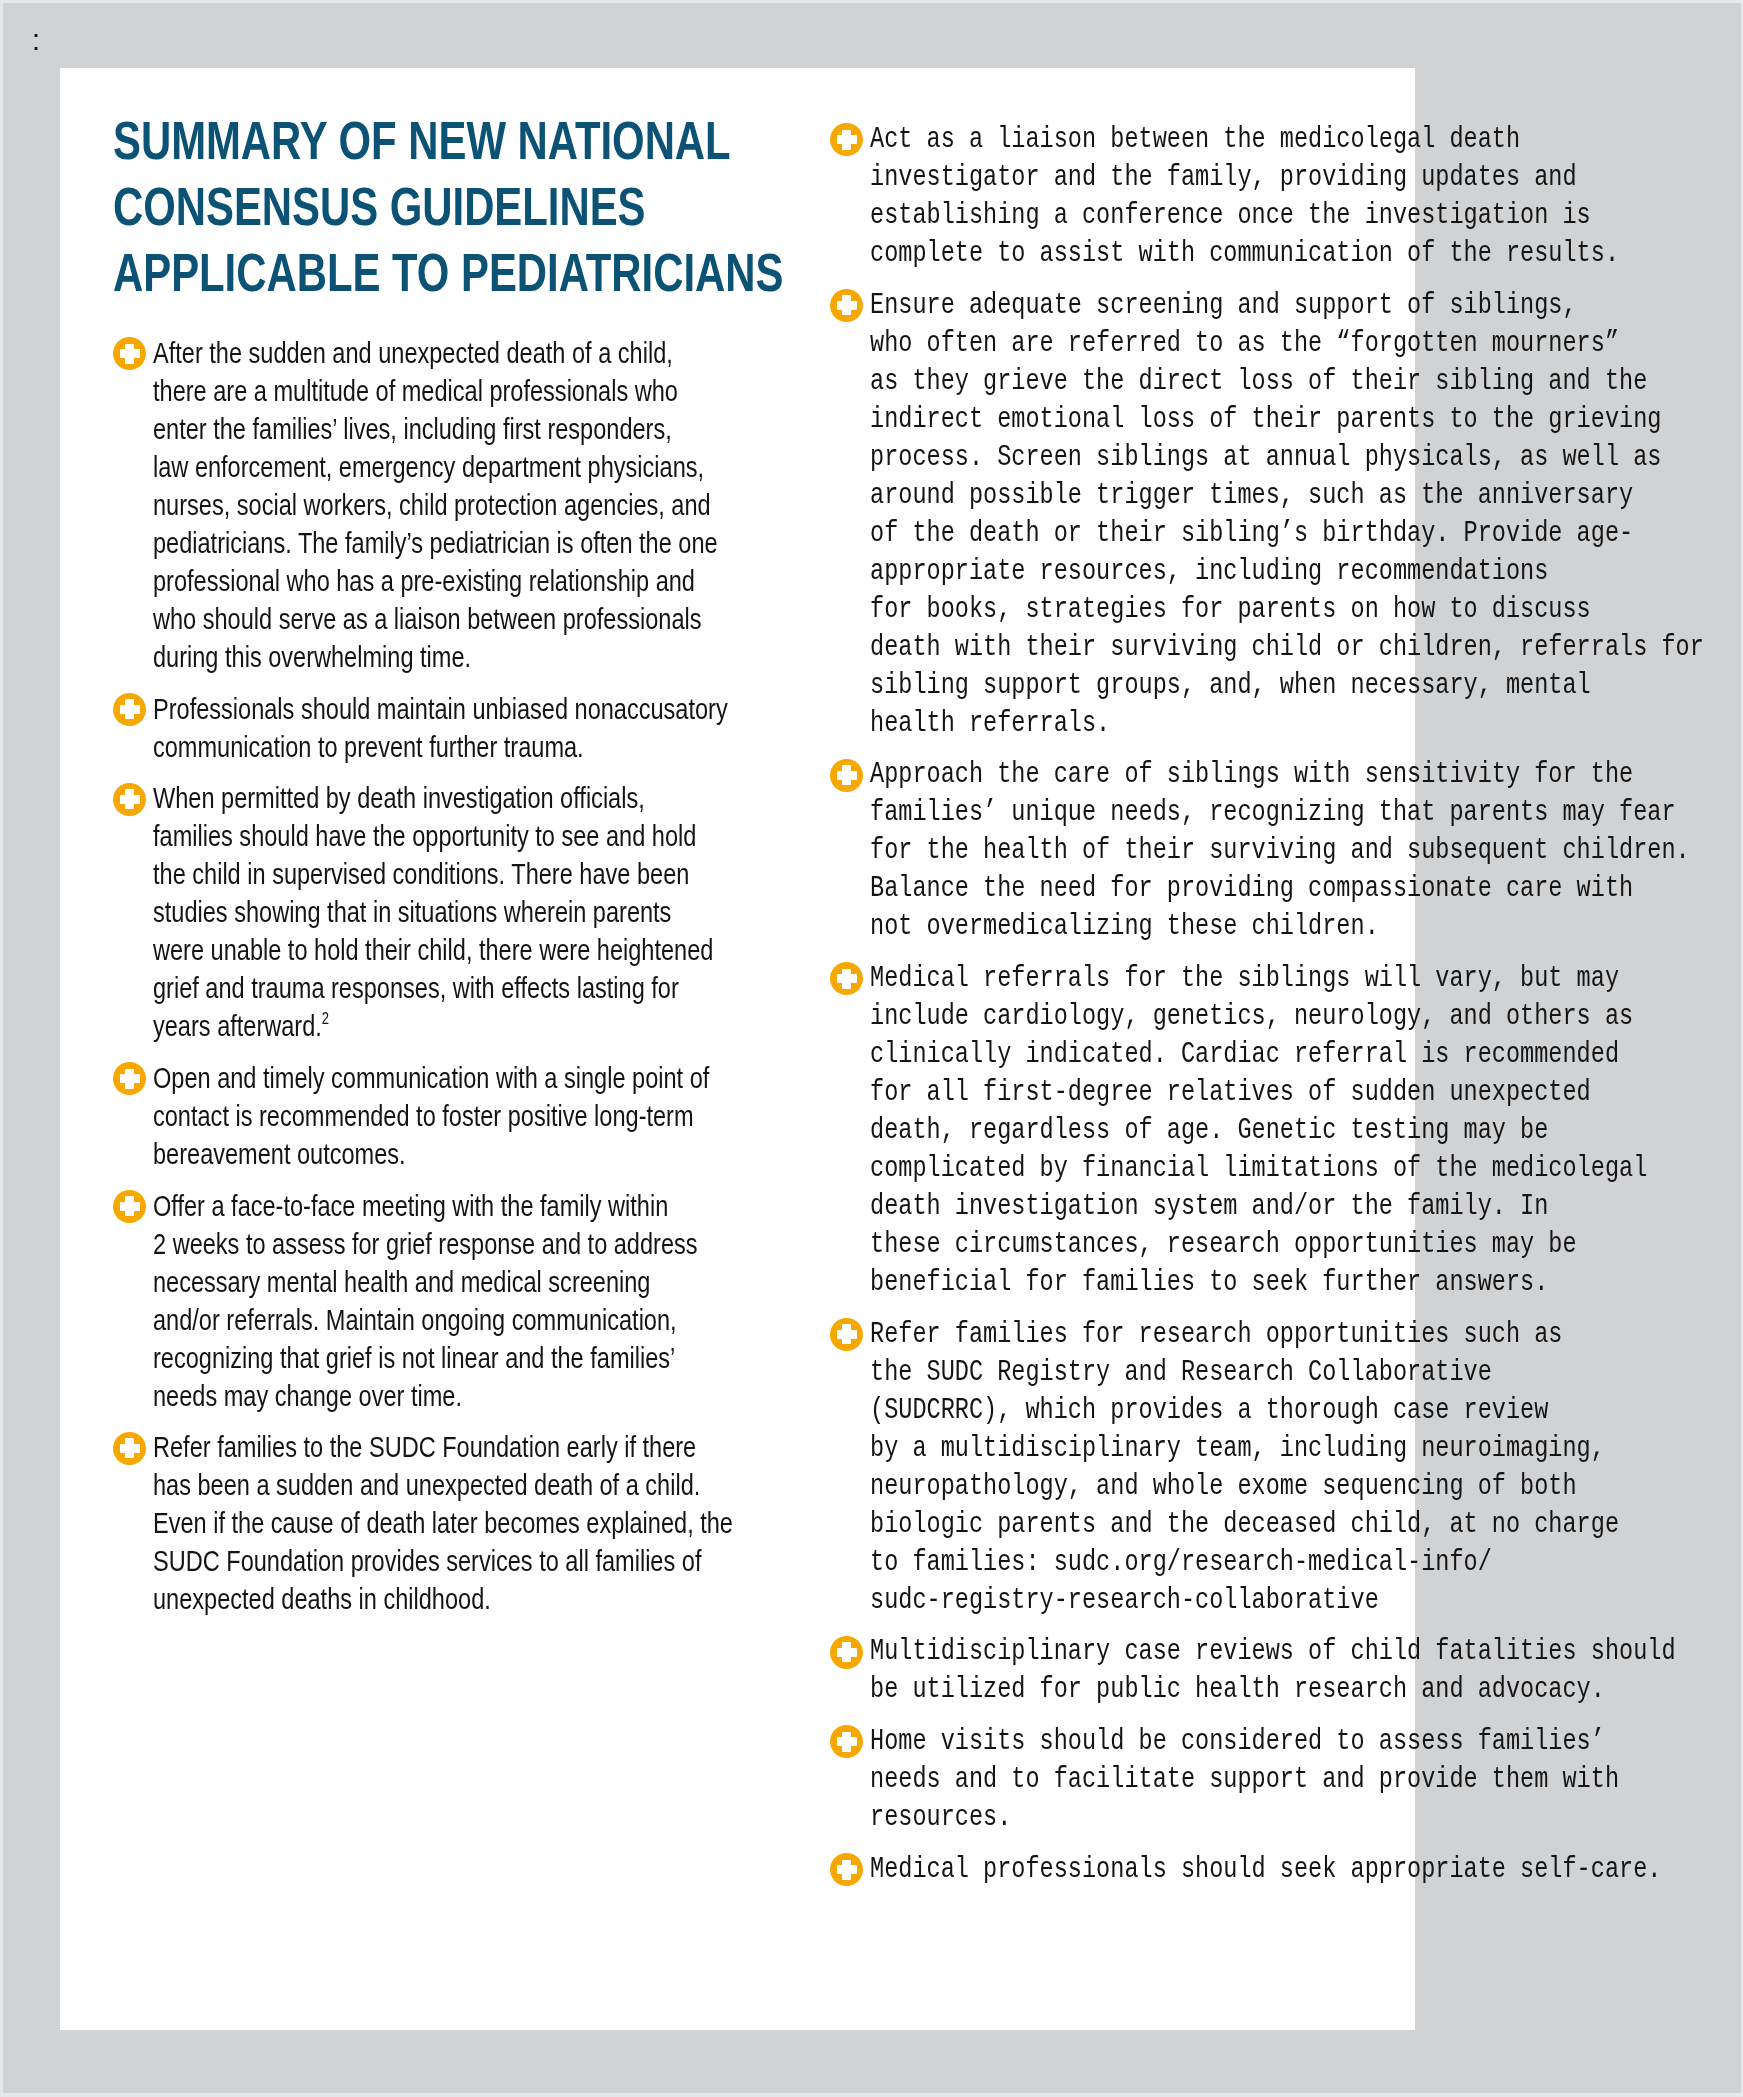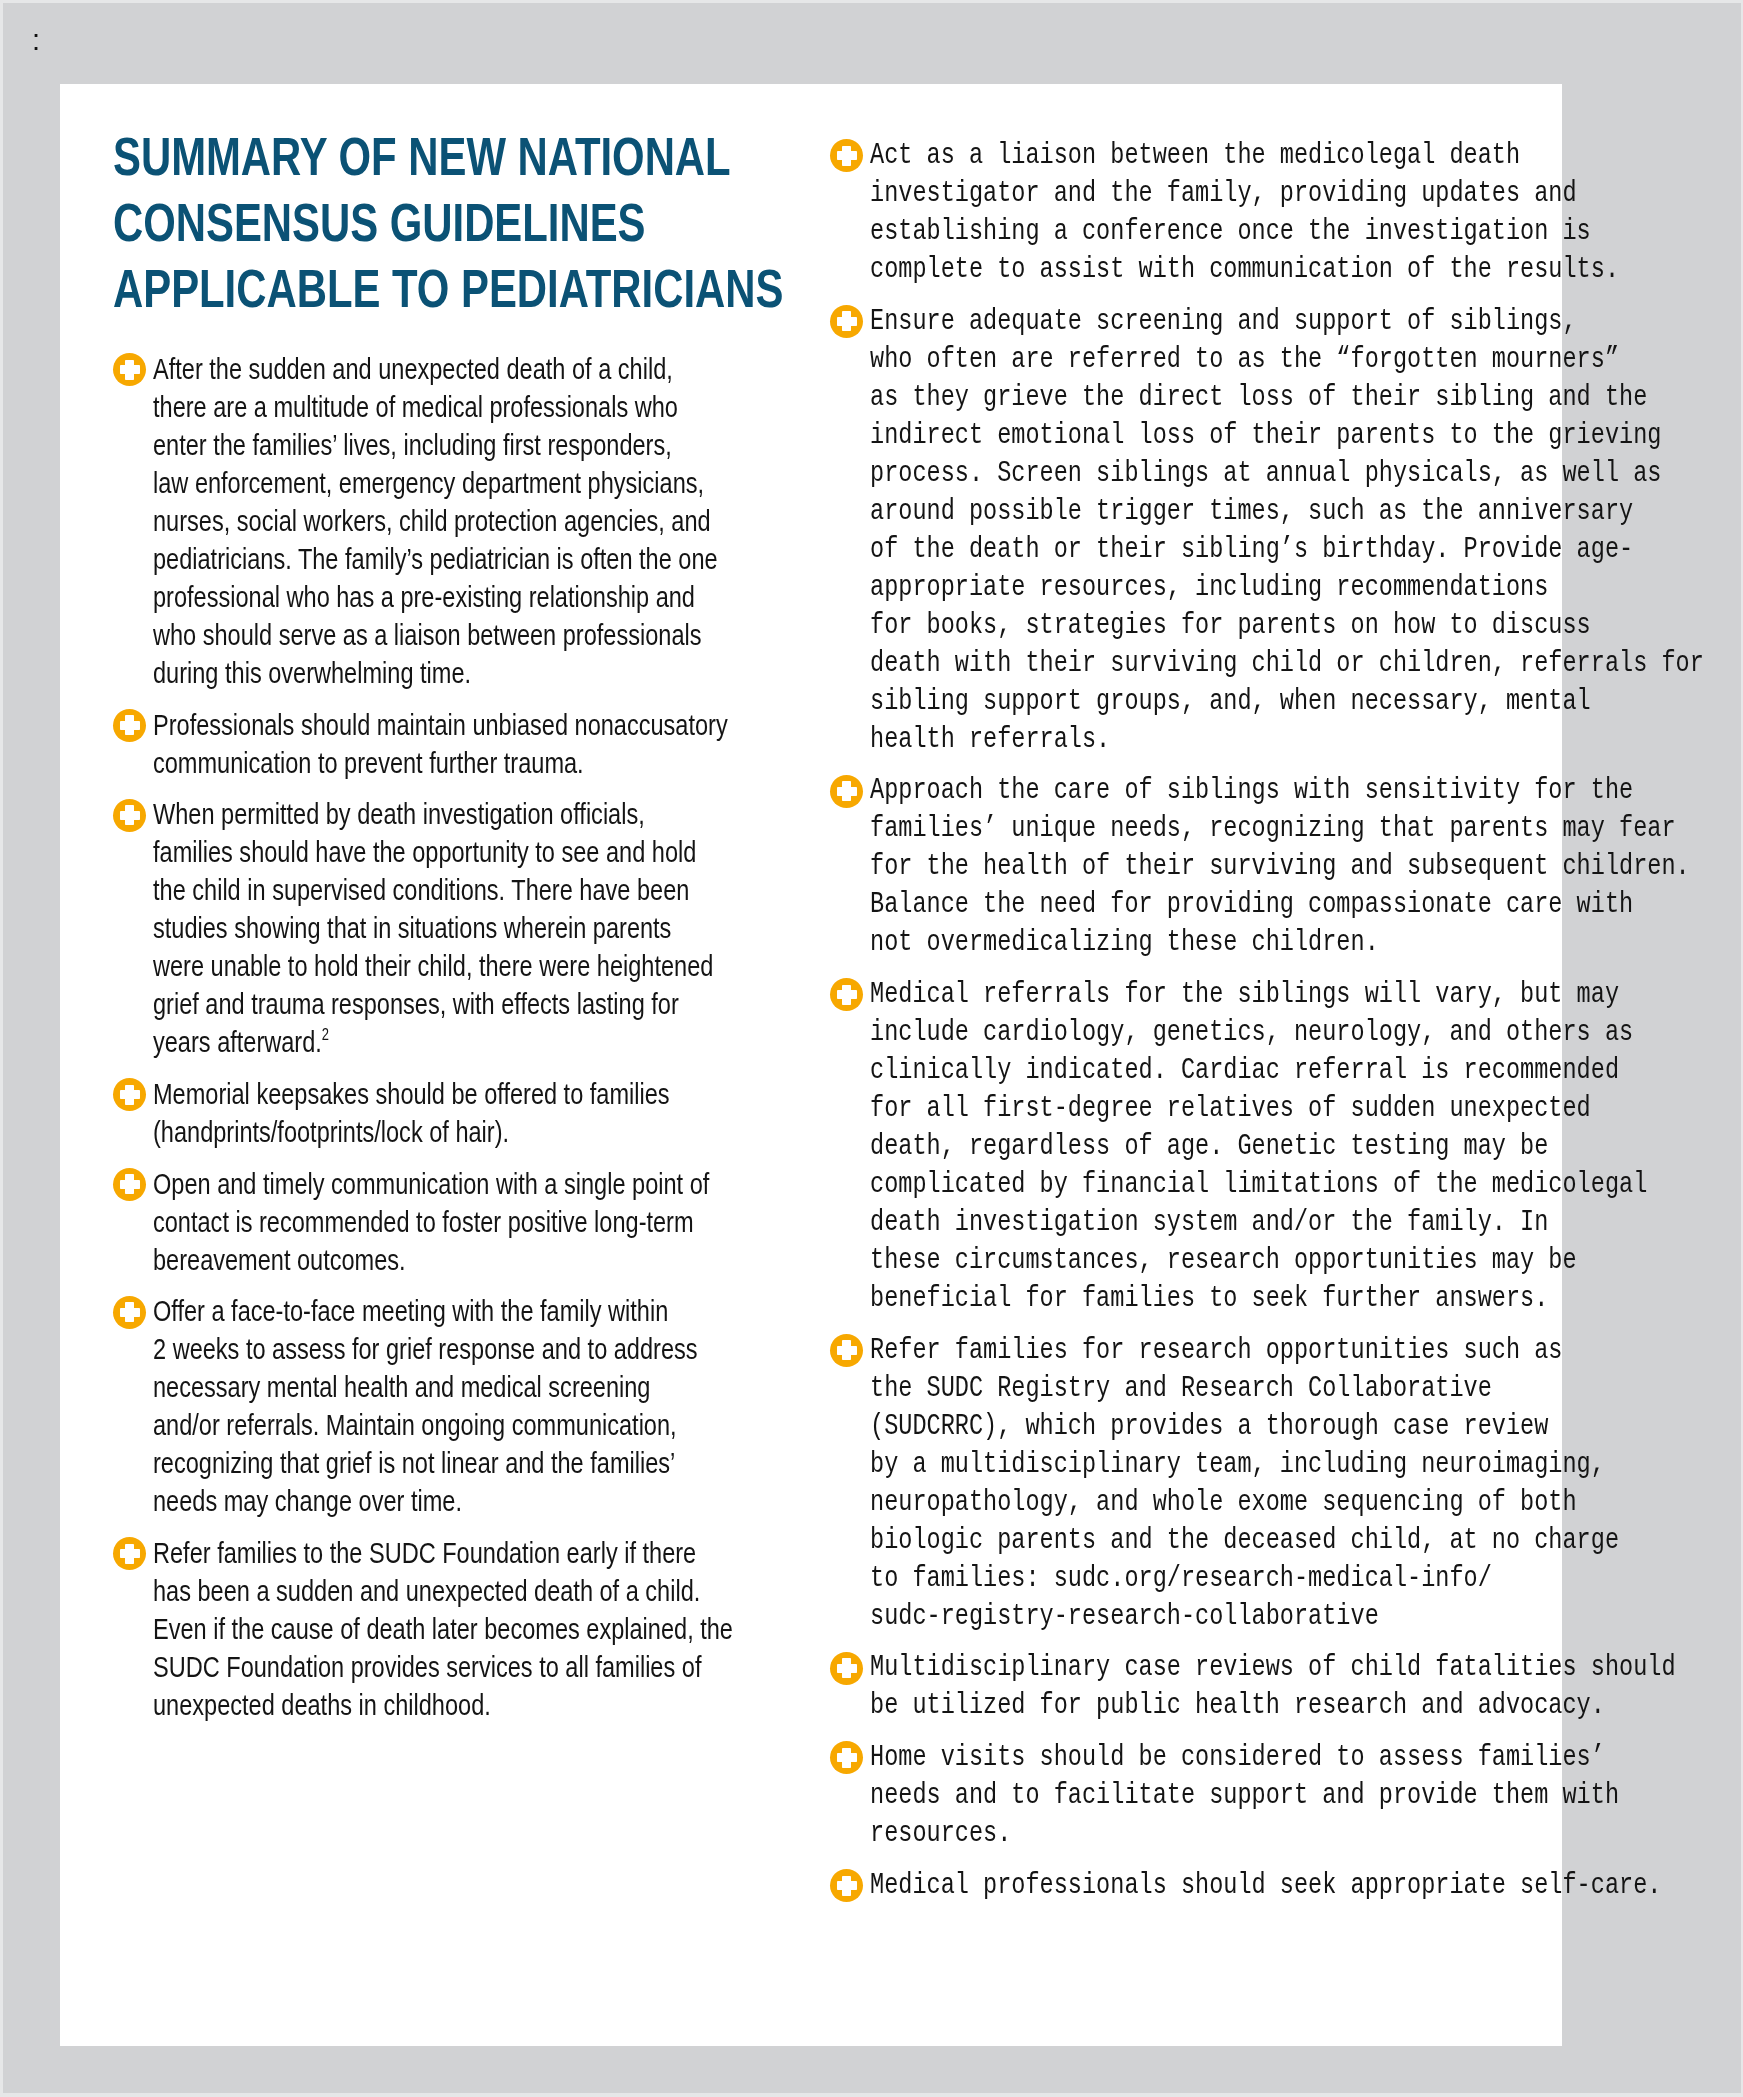--- a/index.html
+++ b/index.html
@@ -13,23 +13,22 @@
   .frame-edge-top { position:absolute; left:0; top:0; width:1744px; height:3.2px; background:#e6e7e8; }
   .frame-edge-left { position:absolute; left:0; top:0; width:3.2px; height:2097px; background:#e6e7e8; }
   .frame-edge-right { position:absolute; right:0; top:0; width:3.2px; height:2097px; background:#e6e7e8; }
   .frame-edge-bottom { position:absolute; left:0; bottom:0; width:1744px; height:4px; background:#e6e7e8; }
   .colon {
     position:absolute; left:32px; top:24px;
     font-size:29px; color:#111; font-family:"Liberation Sans", sans-serif;
   }
   .panel {
     position:absolute; left:60px; top:68px;
-    width:1502px; height:1962px;
+    width:1355px; height:1962px;
     background:#ffffff;
-    margin-top:16px;
   }
   .title {
     position:absolute; left:53px; top:39px;
     color:#0b5275;
     font-weight:bold;
     font-size:54px;
     line-height:66px;
     margin:0;
   }
   .title .tline {
@@ -112,25 +111,20 @@
       </div>
       <div class="bullet">
         <span class="icon" style="background: rgb(247, 168, 0);"></span>
         <span class="line">When permitted by death investigation officials,</span>
         <span class="line">families should have the opportunity to see and hold</span>
         <span class="line">the child in supervised conditions. There have been</span>
         <span class="line">studies showing that in situations wherein parents</span>
         <span class="line">were unable to hold their child, there were heightened</span>
         <span class="line">grief and trauma responses, with effects lasting for</span>
         <span class="line">years afterward.<sup>2</sup></span>
-      </div>
-      <div class="bullet">
-        <span class="icon" style="background: rgb(247, 168, 0);"></span>
-        <span class="line">Memorial keepsakes should be offered to families</span>
-        <span class="line">(handprints/footprints/lock of hair).</span>
       </div>
       <div class="bullet">
         <span class="icon" style="background: rgb(247, 168, 0);"></span>
         <span class="line">Open and timely communication with a single point of</span>
         <span class="line">contact is recommended to foster positive long-term</span>
         <span class="line">bereavement outcomes.</span>
       </div>
       <div class="bullet">
         <span class="icon" style="background: rgb(247, 168, 0);"></span>
         <span class="line">Offer a face-to-face meeting with the family within</span>

